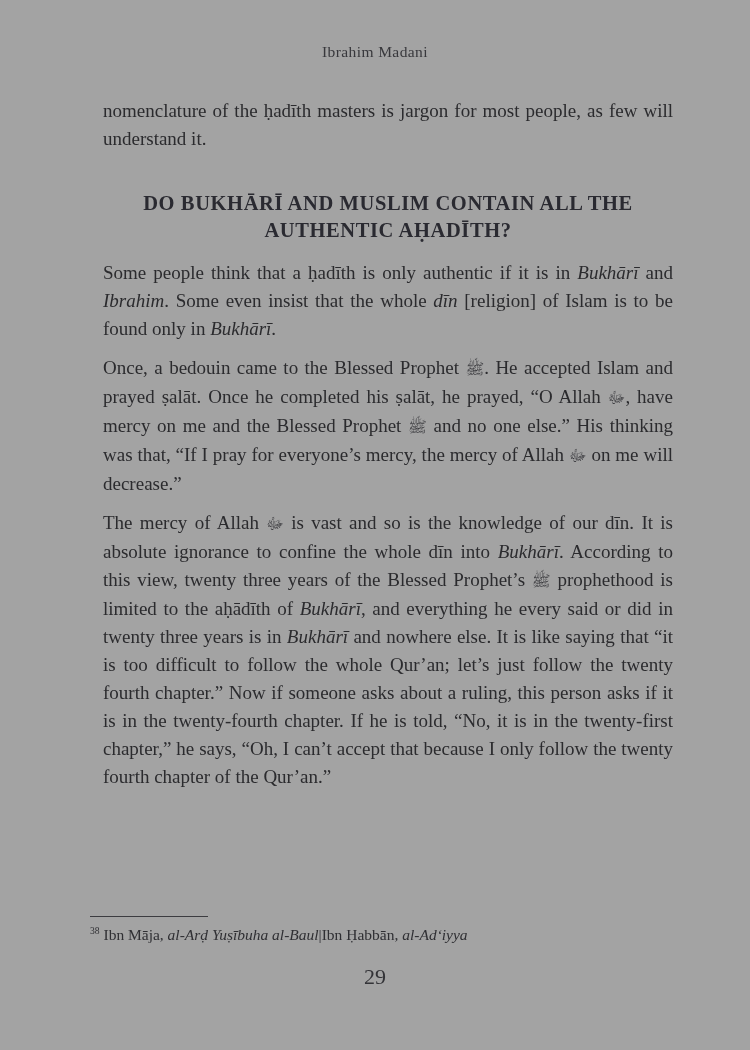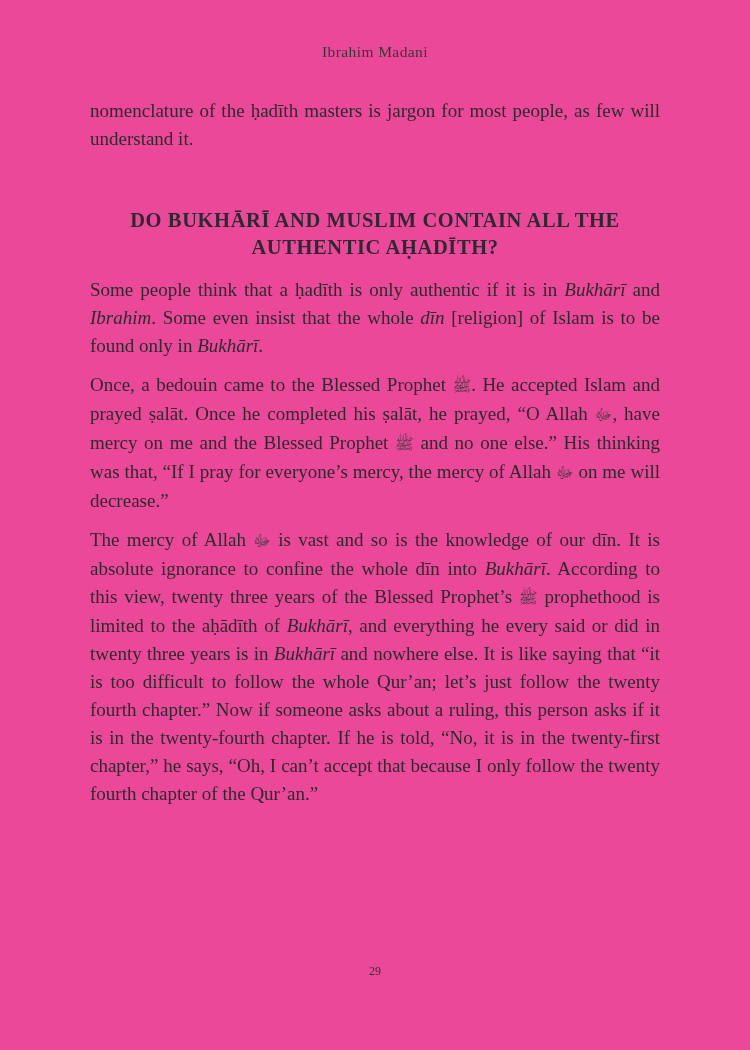--- a/index.html
+++ b/index.html
@@ -4,55 +4,55 @@
 <style>
   html, body {
     margin: 0;
     padding: 0;
     background: #ffffff;
   }
   .page {
     position: relative;
     width: 750px;
     height: 1050px;
-    background: #ec4899;
+    background: #a3a3a3;
     font-family: "Liberation Serif", "DejaVu Serif", serif;
     color: #2b2b2e;
     overflow: hidden;
   }
   .running-header {
     position: absolute;
     top: 43px;
     left: 0;
     width: 100%;
     text-align: center;
     font-size: 15.5px;
     letter-spacing: 0.4px;
     color: #38383c;
   }
   .text-block {
     position: absolute;
     top: 97px;
-    left: 90px;
+    left: 103px;
     width: 570px;
   }
   .para {
     font-size: 19px;
     line-height: 28px;
     text-align: justify;
     margin: 0 0 11px 0;
   }
   .section-heading {
     font-size: 20.5px;
     line-height: 27px;
     font-weight: bold;
     text-align: center;
     letter-spacing: 0.6px;
     color: #2a2a31;
-    margin: 54px 28px 15px 28px;
+    margin: 37px 28px 15px 28px;
   }
   i { }
   sup {
     font-size: 0.62em;
     line-height: 0;
     vertical-align: super;
   }
   .honorific {
     font-family: "DejaVu Sans", sans-serif;
     font-size: 0.82em;
@@ -74,21 +74,21 @@
     font-size: 15.5px;
     line-height: 21px;
     color: #2f2f33;
   }
   .page-number {
     position: absolute;
     top: 964px;
     left: 0;
     width: 100%;
     text-align: center;
-    font-size: 12px;
+    font-size: 22px;
     color: #333337;
   }
 </style>
 </head>
 <body>
 
 <div class="page">
 
   <div class="running-header">Ibrahim Madani</div>
 
@@ -101,16 +101,20 @@
     <p class="para">Some people think that a ḥadīth is only authentic if it is in <i>Bukhārī</i> and <i>Ibrahim</i>. Some even insist that the whole <i>dīn</i> [religion] of Islam is to be found only in <i>Bukhārī</i>.</p>
 
     <p class="para">Once, a bedouin came to the Blessed Prophet <span class="honorific">ﷺ</span>. He accepted Islam and prayed ṣalāt. Once he completed his ṣalāt, he prayed, “O Allah <span class="honorific">ﷻ</span>, have mercy on me and the Blessed Prophet <span class="honorific">ﷺ</span> and no one else.” His thinking was that, “If I pray for everyone’s mercy, the mercy of Allah <span class="honorific">ﷻ</span> on me will decrease.”</p>
 
 
     <p class="para">The mercy of Allah <span class="honorific">ﷻ</span> is vast and so is the knowledge of our dīn. It is absolute ignorance to confine the whole dīn into <i>Bukhārī</i>. According to this view, twenty three years of the Blessed Prophet’s <span class="honorific">ﷺ</span> prophethood is limited to the aḥādīth of <i>Bukhārī</i>, and everything he every said or did in twenty three years is in <i>Bukhārī</i> and nowhere else. It is like saying that “it is too difficult to follow the whole Qur’an; let’s just follow the twenty fourth chapter.” Now if someone asks about a ruling, this person asks if it is in the twenty-fourth chapter. If he is told, “No, it is in the twenty-first chapter,” he says, “Oh, I can’t accept that because I only follow the twenty fourth chapter of the Qur’an.”</p>
 
 
   </div>
 
+  <div class="footnote-block">
+    <div class="footnote-rule"></div>
+    <div class="footnote-text"><sup>38</sup> Ibn Māja, <i>al-Arḍ Yuṣībuha al-Baul</i>|Ibn Ḥabbān, <i>al-Ad‘iyya</i></div>
+  </div>
 
   <div class="page-number">29</div>
 
 </div>
 
 </body></html>

